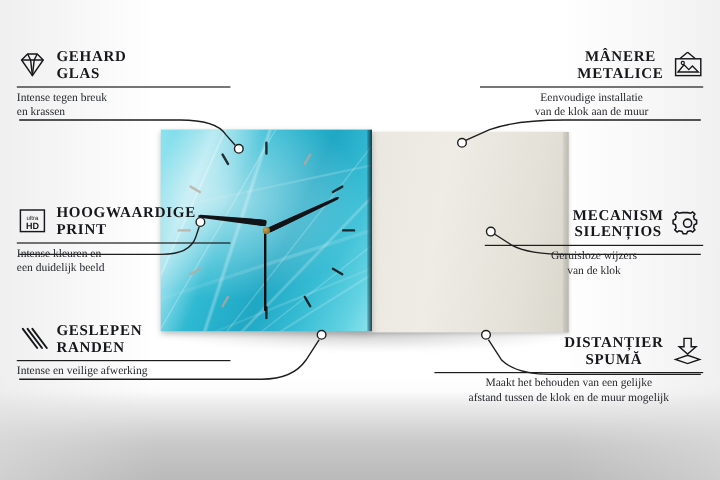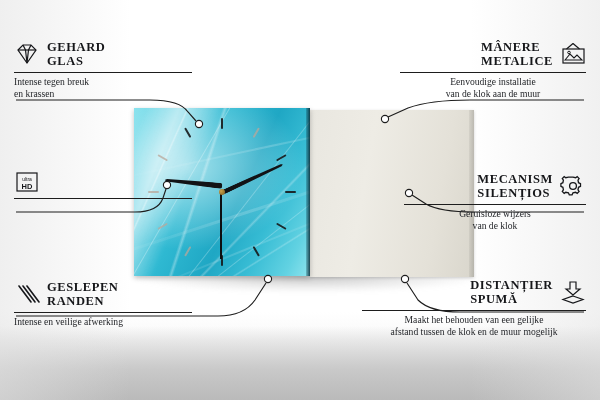--- a/index.html
+++ b/index.html
@@ -77,33 +77,33 @@
 
   
   .feature{position:absolute;}
   .feature .head{display:flex;align-items:center;gap:7px;}
   .feature.right .head{justify-content:flex-end;}
   .feature .title{
     font-family:"Liberation Serif", serif;
     font-size:12.5px;font-weight:bold;letter-spacing:.6px;color:#16171a;
     line-height:14px;text-transform:uppercase;white-space:pre-line;
   }
-  .feature.right .title{text-align:left;}
+  .feature.right .title{text-align:center;}
   .feature .rule{height:1px;background:#1d1d1d;margin-top:4px;}
   .feature .desc{
     font-family:"Liberation Serif", serif;
     font-size:9.6px;color:#24262a;line-height:12px;margin-top:3px;white-space:pre-line;
   }
   .feature.right .desc{text-align:center;}
   .ico{width:26px;height:24px;flex:0 0 auto;display:block;}
 
   
   #f-glass{left:14px;top:40px;width:178px;}
   #f-print{left:14px;top:170px;width:178px;}
-  #f-edges{left:14px;top:280px;width:178px;}
+  #f-edges{left:14px;top:268px;width:178px;}
   #f-handles{right:14px;top:40px;width:186px;}
   #f-mech{right:14px;top:172px;width:182px;}
   #f-spacer{right:14px;top:278px;width:224px;}
 </style>
 </head>
 <body>
 
 <div id="stage">
 
   <div class="bg-white"></div>
@@ -200,22 +200,26 @@
 en krassen</div>
   </div>
 
   <div class="feature left" id="f-print">
     <div class="head">
       <svg class="ico" viewBox="0 0 26 24">
         <rect x="3" y="3" width="20" height="18" fill="none" stroke="#16171a" stroke-width="1.2"></rect>
         <text x="13" y="11" font-family="Liberation Sans, sans-serif" font-size="5" text-anchor="middle" fill="#16171a">ultra</text>
         <text x="13" y="18.5" font-family="Liberation Sans, sans-serif" font-size="7.5" font-weight="bold" text-anchor="middle" fill="#16171a">HD</text>
       </svg>
-    </div>
-    <div class="rule"></div>
+      <div class="title">HOOGWAARDIGE
+PRINT</div>
+    </div>
+    <div class="rule"></div>
+    <div class="desc">Intense kleuren en
+een duidelijk beeld</div>
   </div>
 
   <div class="feature left" id="f-edges">
     <div class="head">
       <svg class="ico" viewBox="0 0 26 24">
         <g stroke="#16171a" stroke-width="1.6" stroke-linecap="round">
           <path d="M5 4 L17 20"></path>
             <path d="M9 4 L21 20"></path>
             <path d="M13 4 L25 20"></path>
         </g>

